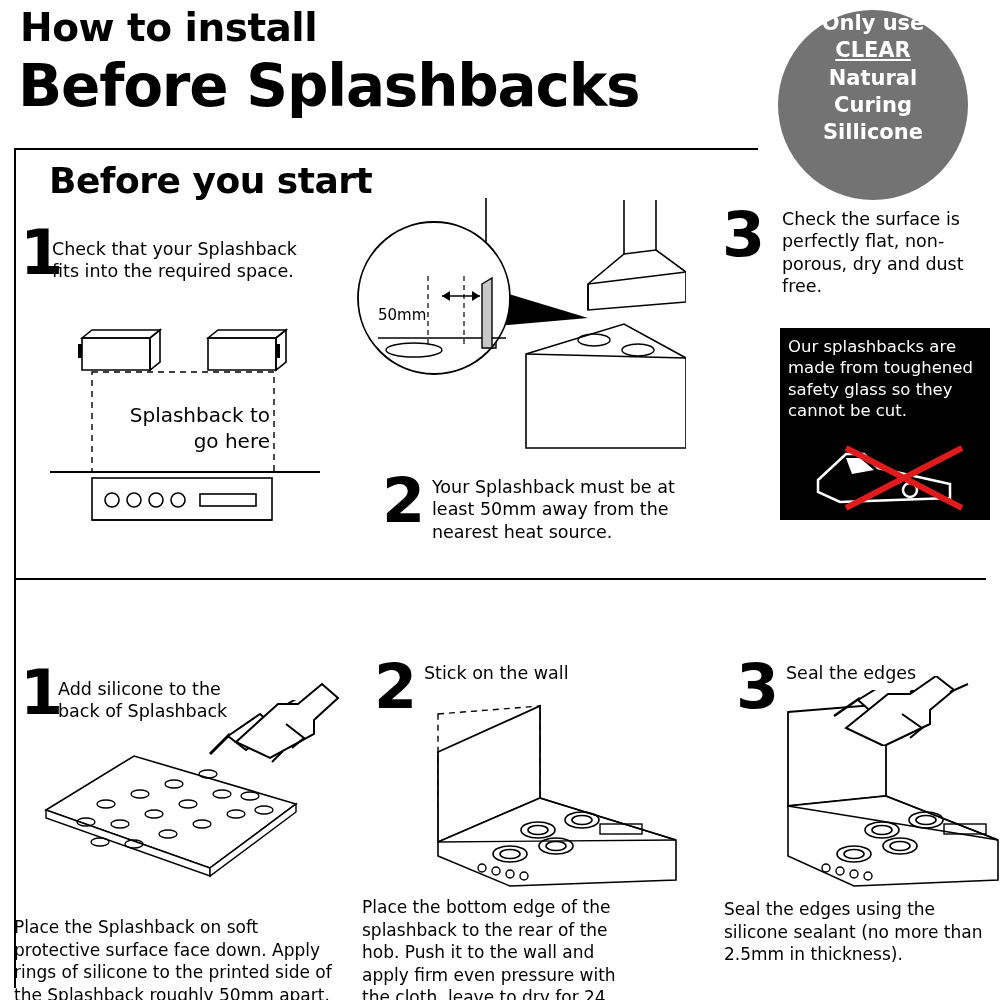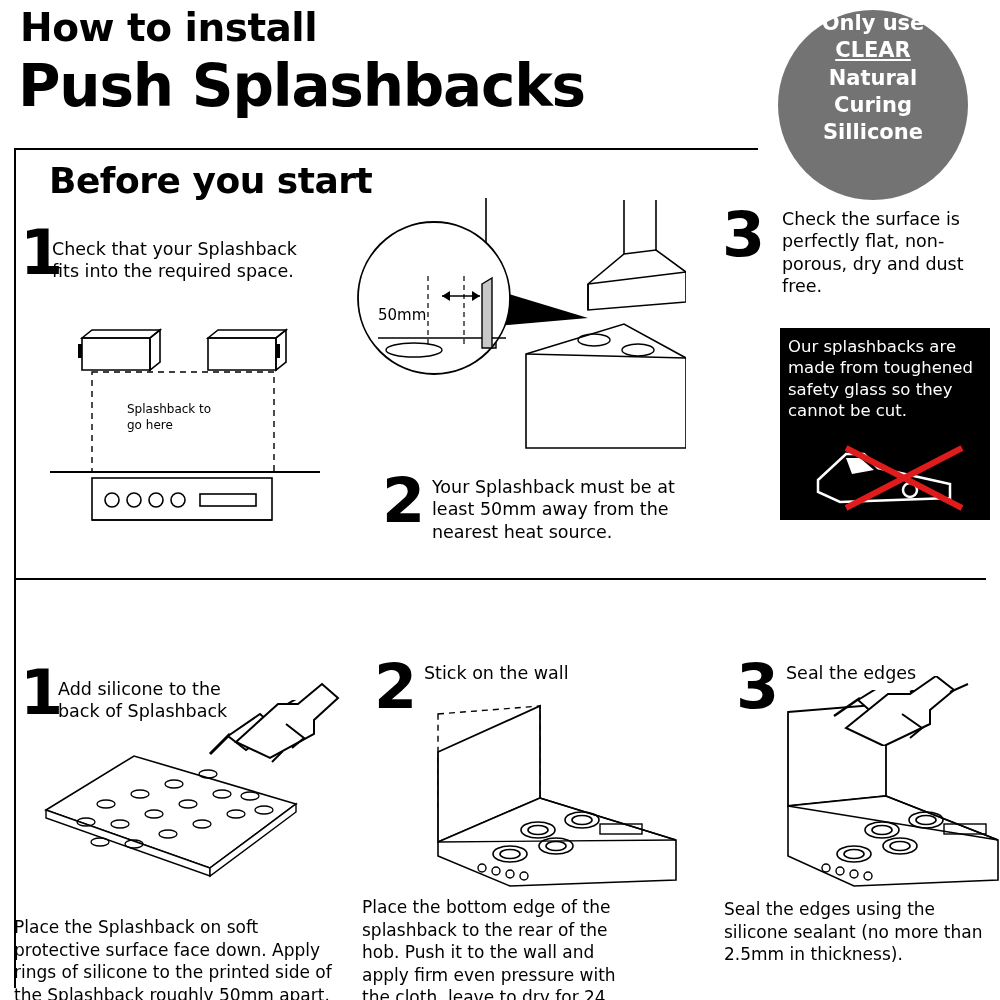--- a/index.html
+++ b/index.html
@@ -136,21 +136,21 @@
   }
   svg { display: block; }
   .abs { position: absolute; }
 </style>
 </head>
 <body>
 
 <div class="page">
 
   <div class="hdr-small">How to install</div>
-  <div class="hdr-big">Push Splashbacks</div>
+  <div class="hdr-big">Before Splashbacks</div>
 
   <div class="badge">
     <div>
       <span>Only use </span><u>CLEAR</u><br>
       <span>Natural Curing</span><br>
       <span>Sillicone</span>
     </div>
   </div>
 
   <div class="rule rule-top"></div>
@@ -181,21 +181,21 @@
     <rect x="52" y="52" width="182" height="100" fill="none" stroke="#000" stroke-width="1.4" stroke-dasharray="6,5"></rect>
 
     <rect x="52" y="158" width="180" height="42" fill="none" stroke="#000" stroke-width="1.6"></rect>
     <circle cx="72" cy="180" r="7" fill="none" stroke="#000" stroke-width="1.6"></circle>
     <circle cx="94" cy="180" r="7" fill="none" stroke="#000" stroke-width="1.6"></circle>
     <circle cx="116" cy="180" r="7" fill="none" stroke="#000" stroke-width="1.6"></circle>
     <circle cx="138" cy="180" r="7" fill="none" stroke="#000" stroke-width="1.6"></circle>
     <rect x="160" y="174" width="56" height="12" fill="none" stroke="#000" stroke-width="1.6"></rect>
     <line x1="52" y1="200" x2="232" y2="200" stroke="#000" stroke-width="1.4"></line>
   </svg>
-  <div class="abs" style="left:127px; top:402px; width:150px; text-align:left; font-size:12px; line-height:1.3;">
+  <div class="abs" style="left:120px; top:402px; width:150px; text-align:right; font-size:20px; line-height:1.3;">
     <span>Splashback to</span><br>
     <span>go here</span>
   </div>
 
   <svg class="abs" style="left:356px; top:198px;" width="330" height="270" viewBox="0 0 330 270">
 
     <path d="M268,2 L268,56" stroke="#000" stroke-width="1.6" fill="none"></path>
     <path d="M300,2 L300,52" stroke="#000" stroke-width="1.6" fill="none"></path>
     <path d="M232,86 L268,56 L300,52 L330,74 L330,104 L232,112 Z" fill="none" stroke="#000" stroke-width="1.6"></path>
     <path d="M232,86 L232,112" stroke="#000" stroke-width="1.6"></path>

